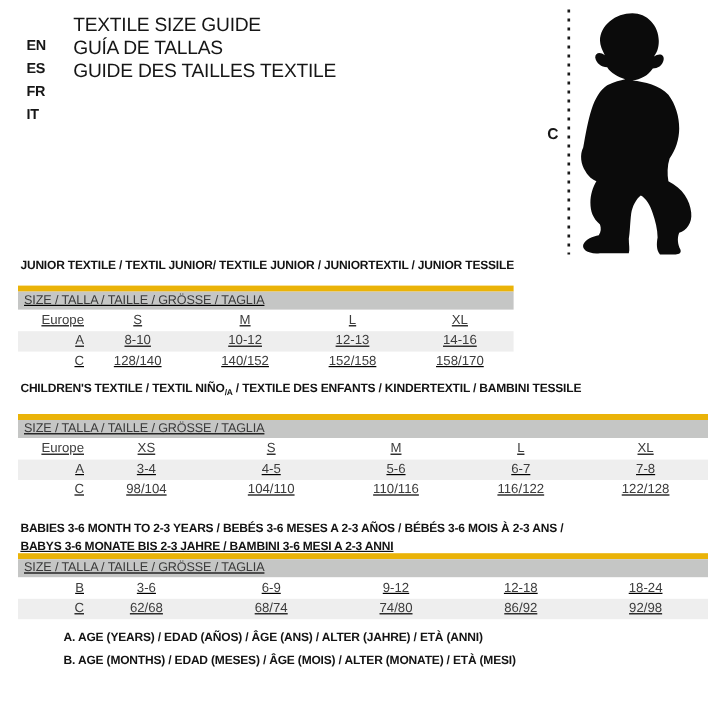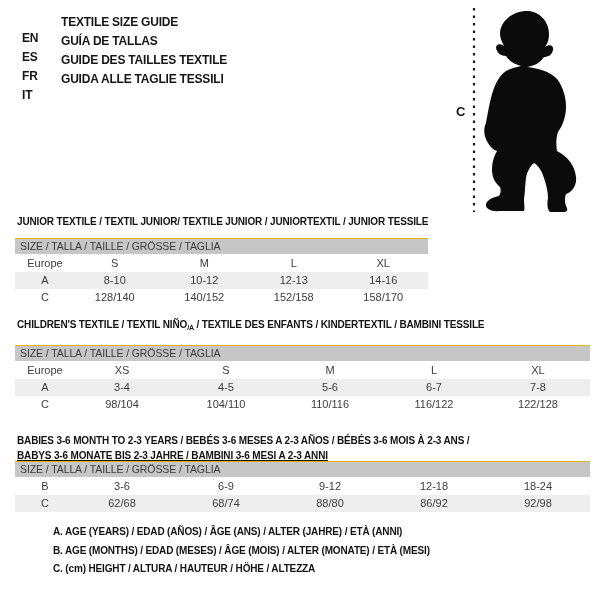--- a/index.html
+++ b/index.html
@@ -3,47 +3,47 @@
 <meta charset="utf-8">
 <style>
   html,body{margin:0;padding:0;background:#fff;}
   .canvas{position:relative;width:600px;height:600px;background:#ffffff;overflow:hidden;
           font-family:"Liberation Sans",sans-serif;}
 
   
   .lang-list{position:absolute;left:22px;top:13px;}
   .lang-row{display:flex;height:18.8px;align-items:center;}
   .lang-code{width:39px;font-size:12px;font-weight:700;color:#161616;letter-spacing:-0.2px;margin-top:32px;}
-  .lang-label{font-size:12px;font-weight:700;color:#161616;letter-spacing:-0.2px;white-space:nowrap;}
+  .lang-label{font-size:16px;font-weight:400;color:#161616;letter-spacing:-0.2px;white-space:nowrap;}
 
   
   .figure-svg{position:absolute;left:440px;top:0;width:160px;height:220px;}
   .figure-label{position:absolute;left:456px;top:104px;font-size:13px;font-weight:700;color:#161616;}
 
   
   .tbl-title{position:absolute;left:17px;font-size:10px;font-weight:700;color:#131313;
              letter-spacing:-0.15px;white-space:nowrap;}
   #junior-title{top:216px;}
   #children-title{top:319px;}
   #babies-title-1{top:435px;}
   #babies-title-2{top:450px;text-decoration:underline;}
   .sub{font-size:7px;position:relative;top:2px;}
 
   
-  .tbl{position:absolute;left:15px;border-top:1px solid #eab308;}
+  .tbl{position:absolute;left:15px;border-top:5px solid #eab308;text-decoration:underline;}
   #junior-tbl{top:238px;width:413px;}
   #children-tbl{top:345px;width:575px;}
   #babies-tbl{top:461px;width:575px;}
   .band{height:15px;line-height:15px;background:#c5c6c5;font-size:10.5px;color:#3a3a3a;
         padding-left:5px;letter-spacing:-0.1px;}
   .trow{display:flex;font-size:11px;color:#3c3c3c;}
   .trow.region{height:18px;line-height:18px;}
   .trow.data{height:17px;line-height:17px;}
   .shaded{background:#eeeeee;}
-  .c-label{flex:0 0 50px;padding-left:5px;text-align:center;}
+  .c-label{flex:0 0 50px;padding-left:5px;text-align:right;}
   .c-val{flex:1;text-align:center;}
 
   
   .footnotes{position:absolute;left:17px;top:523px;margin-left:36px;}
   .footnote{height:18.6px;line-height:18.6px;font-size:10px;font-weight:700;color:#131313;
             letter-spacing:-0.15px;white-space:nowrap;}
 </style>
 </head>
 <body>
 
@@ -57,21 +57,20 @@
     <div class="lang-row">
       <span class="lang-code">ES</span>
       <span class="lang-label">GUÍA DE TALLAS</span>
     </div>
     <div class="lang-row">
       <span class="lang-code">FR</span>
       <span class="lang-label">GUIDE DES TAILLES TEXTILE</span>
     </div>
     <div class="lang-row">
       <span class="lang-code">IT</span>
-      <span class="lang-label">GUIDA ALLE TAGLIE TESSILI</span>
     </div>
   </div>
 
   <svg class="figure-svg" viewBox="440 0 160 220" xmlns="http://www.w3.org/2000/svg">
     <line x1="474" y1="8" x2="474" y2="212" stroke="#1a1a1a" stroke-width="2.2" stroke-dasharray="2.5 5"></line>
     <path fill="#0b0b0b" d="
       M527,11
       C539,11 549,21 549,34
       C549,39 548,43 545,47
       C549,44 554,45 553,50
@@ -175,25 +174,24 @@
       <div class="c-val">3-6</div>
       <div class="c-val">6-9</div>
       <div class="c-val">9-12</div>
       <div class="c-val">12-18</div>
       <div class="c-val">18-24</div>
     </div>
     <div class="trow data shaded">
       <div class="c-label">C</div>
       <div class="c-val">62/68</div>
       <div class="c-val">68/74</div>
-      <div class="c-val">88/80</div>
+      <div class="c-val">74/80</div>
       <div class="c-val">86/92</div>
       <div class="c-val">92/98</div>
     </div>
   </div>
 
   <div class="footnotes">
     <div class="footnote">A. AGE (YEARS) / EDAD (AÑOS) / ÂGE (ANS) / ALTER (JAHRE) / ETÀ (ANNI)</div>
     <div class="footnote">B. AGE (MONTHS) / EDAD (MESES) / ÂGE (MOIS) / ALTER (MONATE) / ETÀ (MESI)</div>
-    <div class="footnote">C. (cm) HEIGHT / ALTURA / HAUTEUR / HÖHE / ALTEZZA</div>
   </div>
 
 </div>
 
 </body></html>

